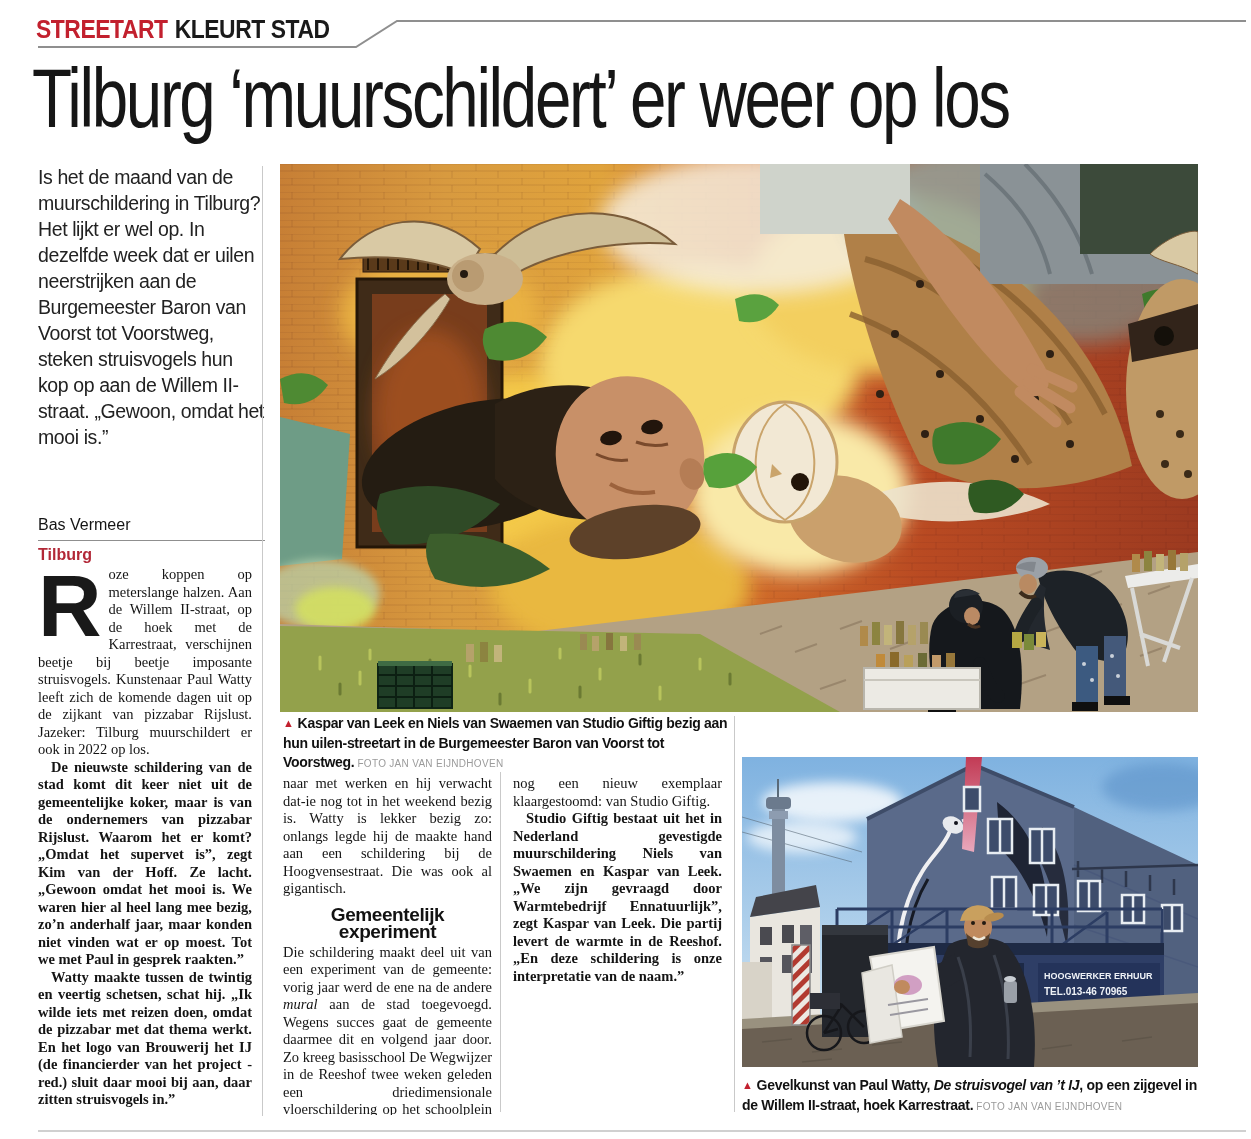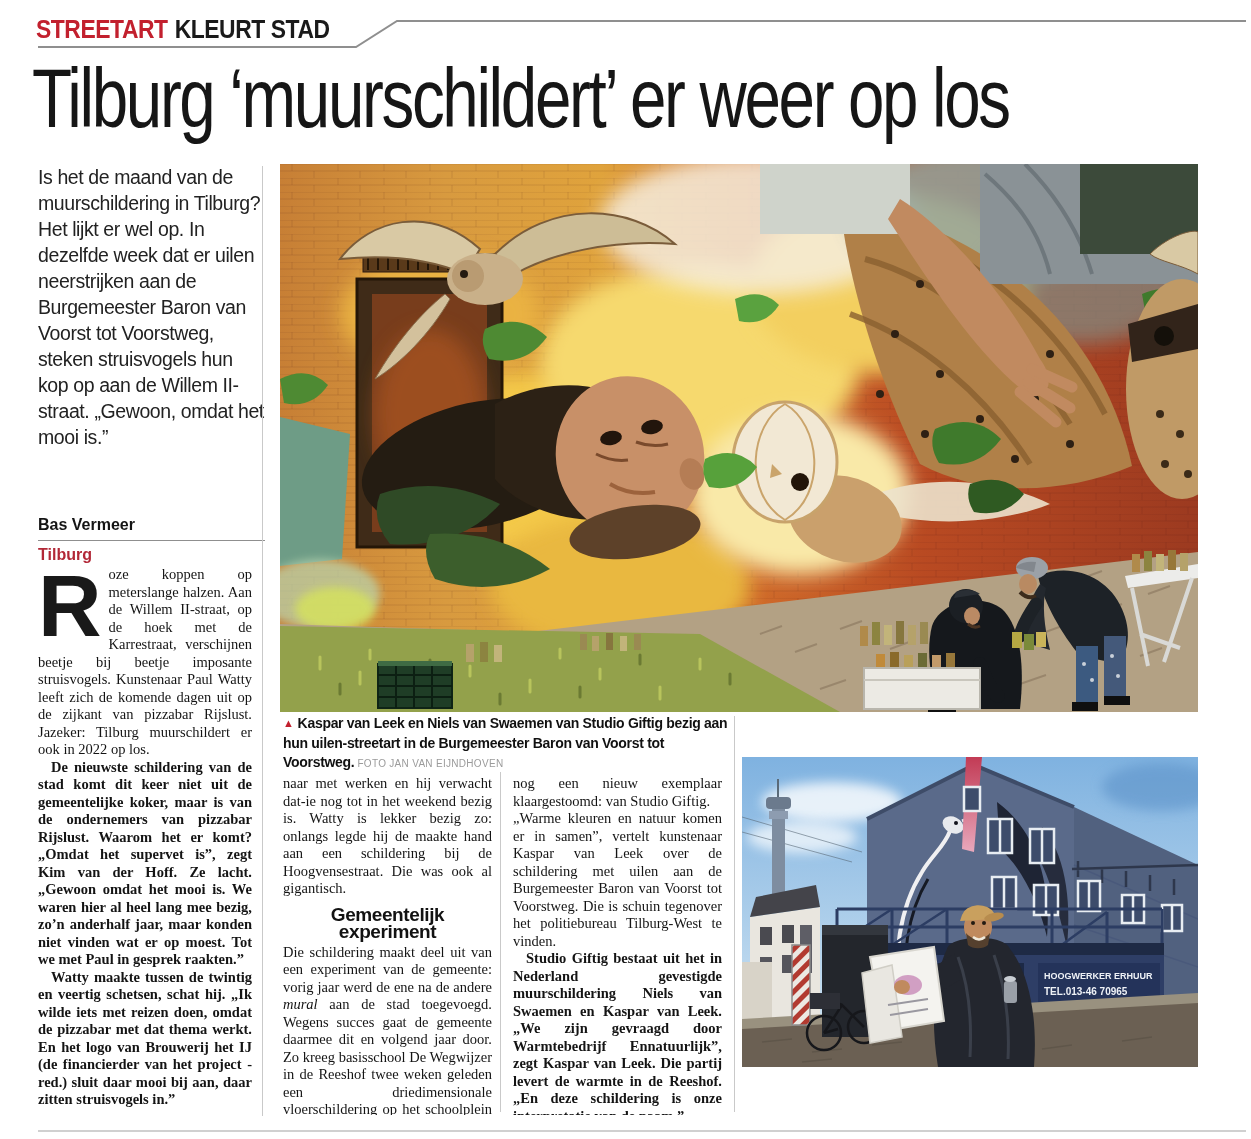--- a/index.html
+++ b/index.html
@@ -18,21 +18,21 @@
   #headline{left:32px;top:52px;width:1530px;font-size:84px;line-height:92px;
             font-weight:400;letter-spacing:-3px;color:#161616;
             transform:scaleX(.78);transform-origin:left top;white-space:nowrap;}
 
   
   #intro{left:38px;top:164px;width:228px;font-size:19.5px;line-height:26px;
          letter-spacing:-0.4px;color:#222;}
 
   
   #byline{left:38px;top:516px;width:227px;}
-  #byline .author{font-size:16px;font-weight:700;color:#141414;padding-bottom:6px;
+  #byline .author{font-size:16px;font-weight:400;color:#141414;padding-bottom:6px;
                   border-bottom:1px solid #8f8f8f;}
   #byline .loc{font-size:16px;font-weight:700;color:#b22837;padding-top:5px;}
 
   
   .bodycol{font-family:"Liberation Serif",serif;font-size:14.5px;line-height:17.5px;
            text-align:justify;color:#141414;overflow:hidden;}
   .bodycol p{margin:0;}
   .bodycol p.ind{text-indent:13px;font-weight:bold;}
   #col1{left:38px;top:566px;width:214px;height:546px;}
   #col2{left:283px;top:775px;width:209px;height:340px;}
@@ -336,21 +336,20 @@
 
   <div id="col2" class="abs bodycol">
     <p>naar met werken en hij verwacht dat-ie nog tot in het weekend bezig is. Watty is lekker bezig zo: onlangs legde hij de maakte hand aan een schildering bij de Hoogvensestraat. Die was ook al gigantisch.</p>
     <h3 class="subhead">Gemeentelijk experiment</h3>
     <p><span>Die schildering maakt deel uit van een experiment van de gemeente: vorig jaar werd de ene na de andere </span><span class="ital">mural</span><span> aan de stad toegevoegd. Wegens succes gaat de gemeente daarmee dit en volgend jaar door. Zo kreeg basisschool De Wegwijzer in de Reeshof twee weken geleden een driedimensionale vloerschildering op het schoolplein van vermaard kunstenaar Leon Keer.</span></p>
 
   </div>
 
   <div id="col3" class="abs bodycol">
     <p>nog een nieuw exemplaar klaargestoomd: van Studio Giftig.</p>
-    <p>„Warme kleuren en natuur komen er in samen”, vertelt kunstenaar Kaspar van Leek over de schildering met uilen aan de Burgemeester Baron van Voorst tot Voorstweg. Die is schuin tegenover het politiebureau Tilburg-West te vinden.</p>
     <p class="ind">Studio Giftig bestaat uit het in Nederland gevestigde muurschildering Niels van Swaemen en Kaspar van Leek. „We zijn gevraagd door Warmtebedrijf Ennatuurlijk”, zegt Kaspar van Leek. Die partij levert de warmte in de Reeshof. „En deze schildering is onze interpretatie van de naam.”</p>
   </div>
 
   <div id="photo2" class="abs">
     <svg width="456" height="310" viewBox="0 0 456 310">
       <defs>
         <linearGradient id="skyGrad" x1="0" y1="0" x2="0" y2="1">
           <stop offset="0" stop-color="#7fb2e0"></stop>
             <stop offset="1" stop-color="#d6e8f4"></stop>
         </linearGradient>
@@ -488,19 +487,22 @@
           <circle cx="242" cy="166" r="2" fill="#231a12"></circle>
         <path d="M231,180 q6,5 12,0" stroke="#f0e8da" stroke-width="2.5" fill="none"></path>
         <path d="M220,158 a17,13 0 0 1 32,-2 l2,6 l-36,2 Z" fill="#c9a05e"></path>
         <ellipse cx="252" cy="160" rx="10" ry="4" fill="#b78c4e" transform="rotate(-12 252 160)"></ellipse>
         <rect x="262" y="224" width="13" height="22" rx="3" fill="#9aa0a8"></rect>
         <ellipse cx="268" cy="222" rx="6" ry="3" fill="#c9ced4"></ellipse>
       </g>
     </svg>
   </div>
 
+  <div id="caption2" class="abs caption">
+    <span class="cap-marker">▲</span><span>Gevelkunst van Paul Watty, </span><span class="cap-ital">De struisvogel van ’t IJ</span><span>, op een zijgevel in de Willem II-straat, hoek Karrestraat.</span><span class="credit">FOTO JAN VAN EIJNDHOVEN</span>
+  </div>
 
   <div id="vdiv1" class="abs vdiv"></div>
   <div id="vdiv2" class="abs vdiv"></div>
   <div id="vdiv3" class="abs vdiv"></div>
   <div id="bottomrule" class="abs"></div>
 
 </div>
 
 </body></html>

